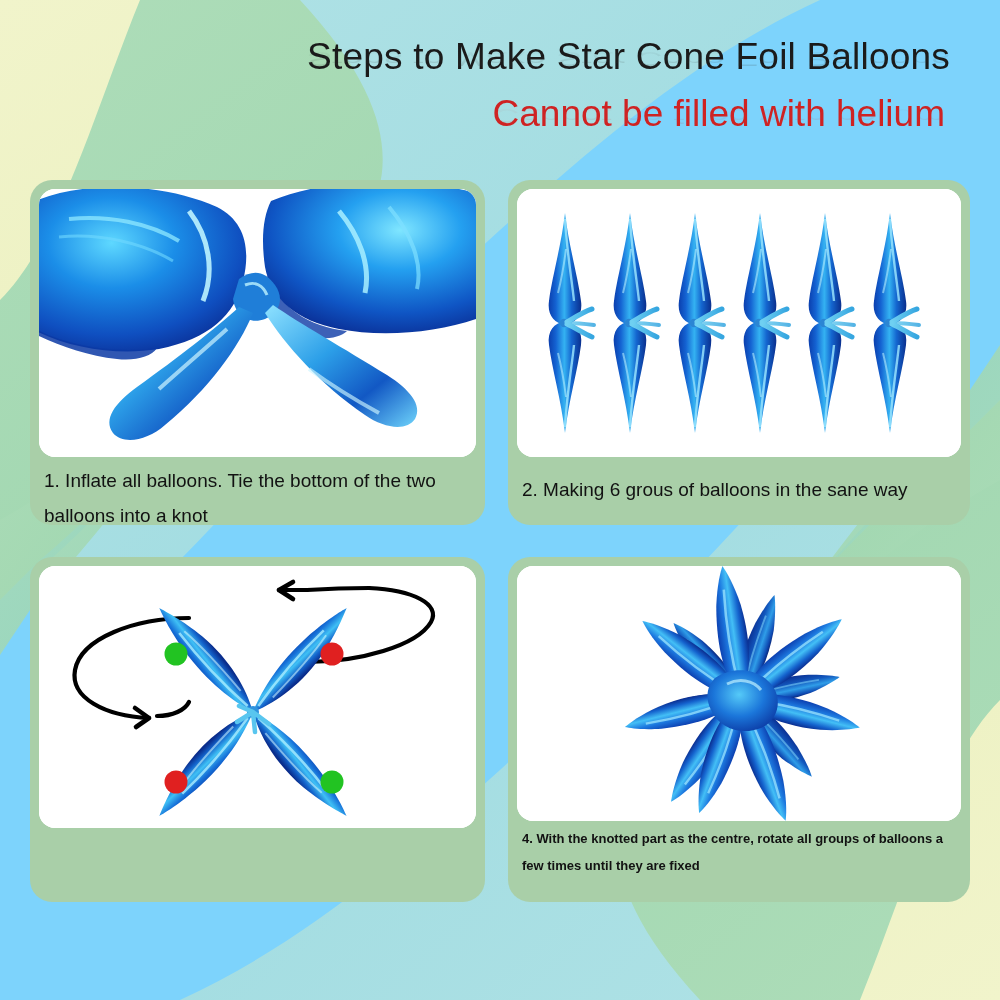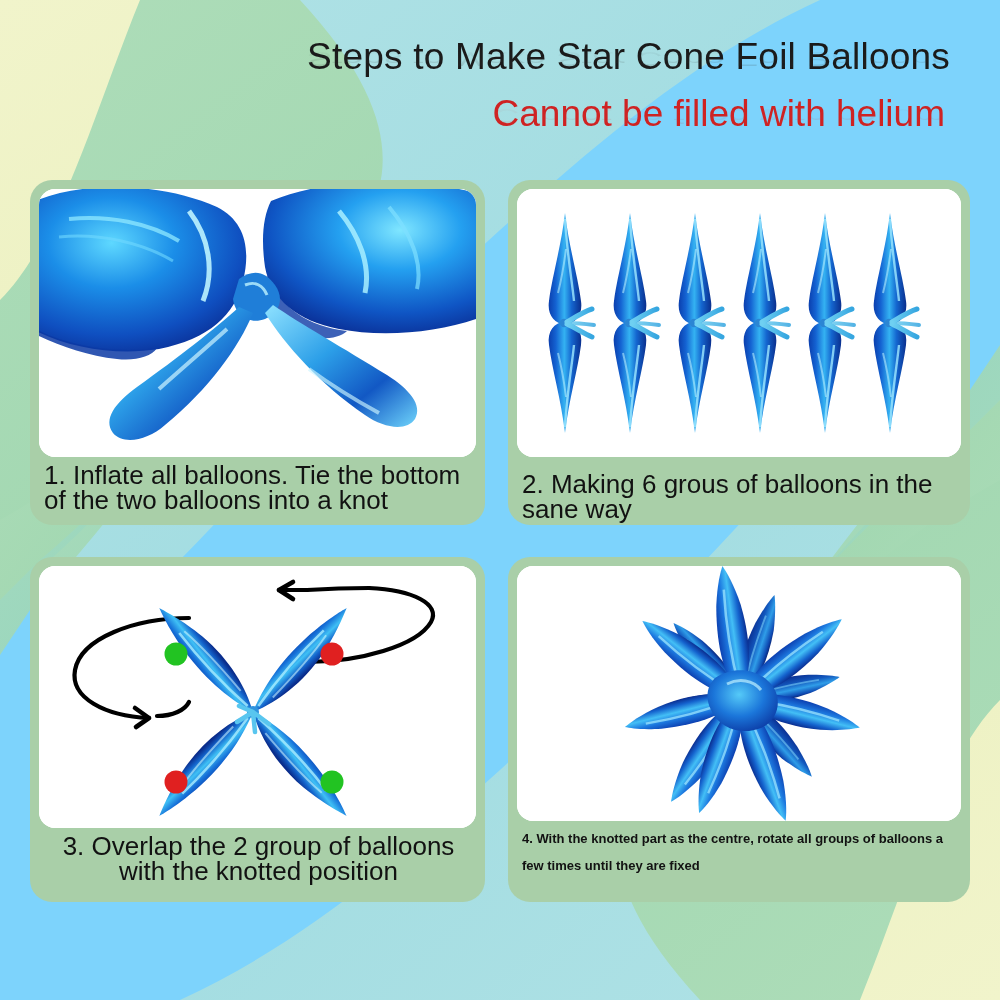--- a/index.html
+++ b/index.html
@@ -68,22 +68,22 @@
     position:absolute;
     left:9px;right:9px;top:9px;
     background:#ffffff;
     border-radius:16px;
     overflow:hidden;
   }
   .card .caption{
     position:absolute;
     left:14px;right:12px;
     color:#121212;
-    font-size:26px;
-    line-height:25px;
+    font-size:19px;
+    line-height:35px;
   }
 
   
   #card1{left:30px;  top:180px; width:455px; height:345px;}
   #card1 .photo{height:268px;}
   #card1 .caption{top:283px;}
 
   #card2{left:508px; top:180px; width:462px; height:345px;}
   #card2 .photo{height:268px;}
   #card2 .caption{top:292px;}
@@ -300,21 +300,20 @@
             <circle cx="0" cy="0" r="6" fill="#2f93dd"></circle>
             <path d="M0,0 L-16,10 M0,0 L16,12 M0,0 L2,20 M0,0 L-14,-6" stroke="#59c6ef" stroke-width="4.5" stroke-linecap="round" fill="none"></path>
           </g>
 
           <circle cx="137" cy="88" r="11.5" fill="#22c322"></circle>
           <circle cx="293" cy="88" r="11.5" fill="#e02020"></circle>
           <circle cx="137" cy="216" r="11.5" fill="#e02020"></circle>
           <circle cx="293" cy="216" r="11.5" fill="#22c322"></circle>
         </svg>
       </div>
-      <div class="caption">3. Overlap the 2 group of balloons with the knotted position</div>
     </div>
 
     <div class="card" id="card4">
       <div class="photo">
         <svg viewBox="0 0 444 255" width="100%" height="100%" preserveAspectRatio="xMidYMid meet">
           <defs>
             <linearGradient id="spikeL" x1="0" y1="0" x2="1" y2="0">
               <stop offset="0%" stop-color="#0c3fb0"></stop>
               <stop offset="30%" stop-color="#1c78df"></stop>
               <stop offset="55%" stop-color="#43bff6"></stop>

